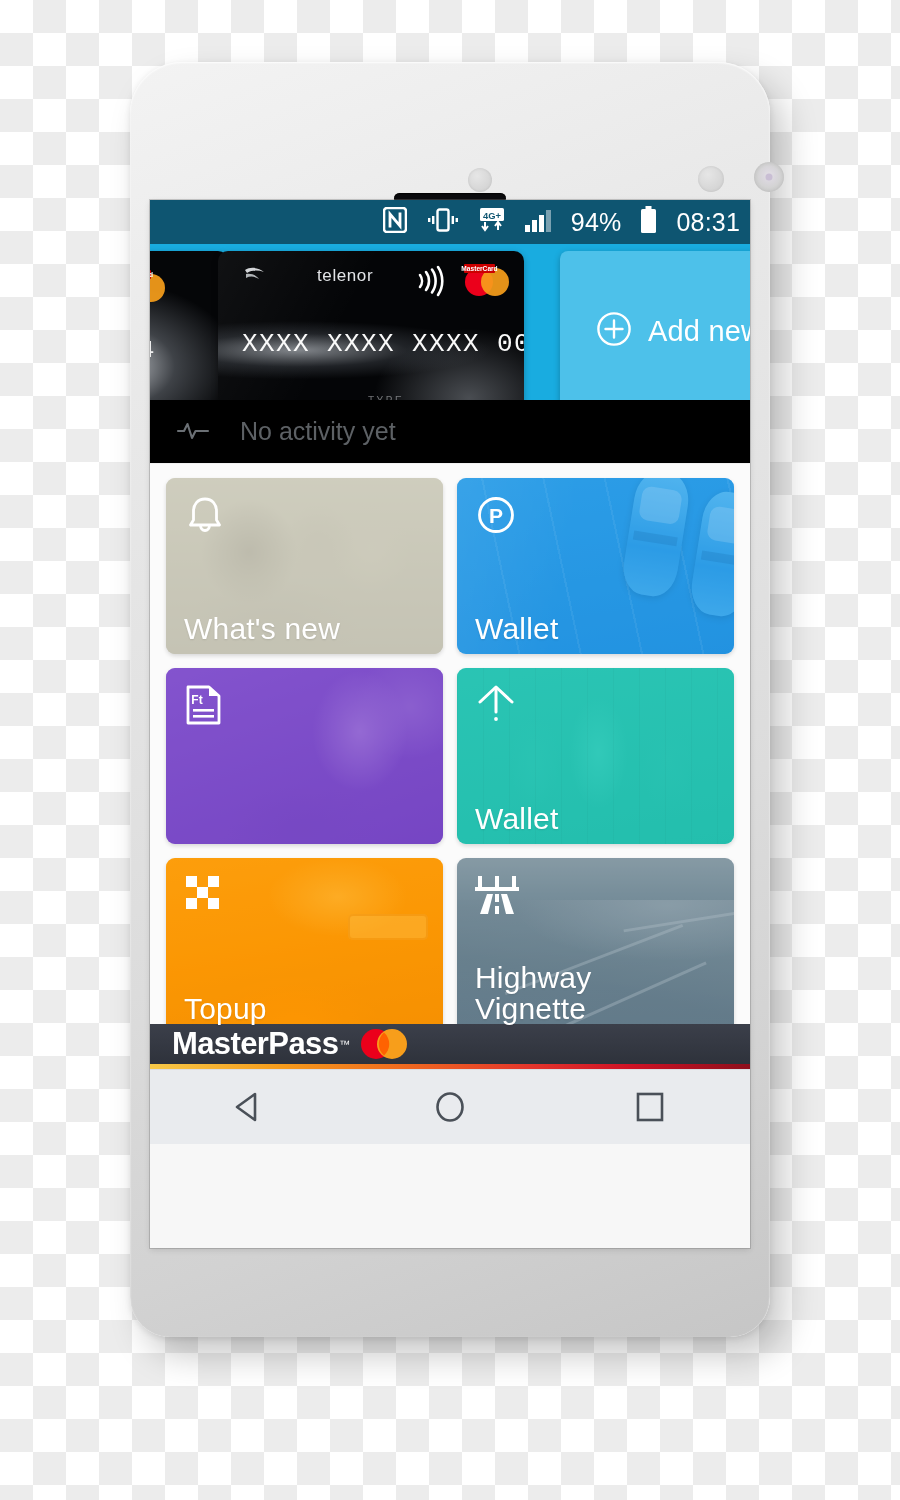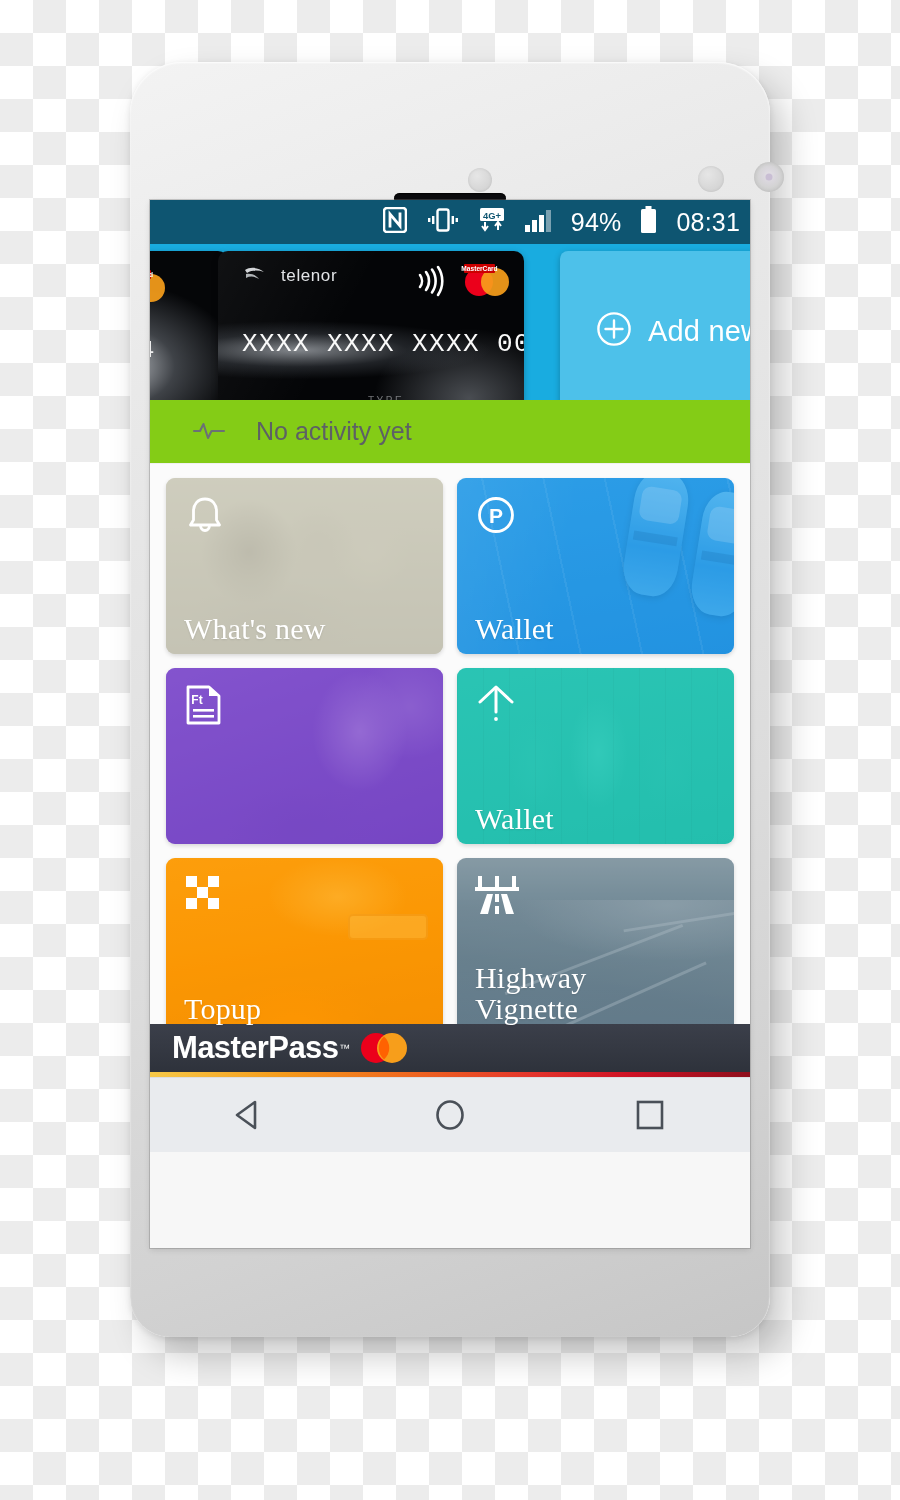--- a/index.html
+++ b/index.html
@@ -190,20 +190,21 @@
     position: absolute;
     left: 24px; top: 12px;
     display: flex;
     align-items: center;
     gap: 9px;
   }
   #card-main .brand-name {
     color: #e2e4e7;
     font-size: 17px;
     letter-spacing: 0.6px;
+    margin-left: 36px;
   }
   #card-main .contactless { position: absolute; left: 194px; top: 14px; }
   #card-main .mc-logo { position: absolute; left: 243px; top: 12px; }
   #card-main .card-number {
     position: absolute;
     left: 24px; top: 78px;
     color: #fafafa;
     font-family: "Liberation Mono", monospace;
     font-size: 26px;
     letter-spacing: 1.4px;
@@ -237,24 +238,24 @@
   #card-add .add-label {
     color: #ffffff;
     font-size: 29px;
     letter-spacing: 0.2px;
   }
 
   
   #activity-row {
     position: relative;
     height: 64px;
-    background: #84cc16;
+    background: #000000;
     display: flex;
     align-items: center;
-    padding-left: 42px;
+    padding-left: 26px;
     box-sizing: border-box;
     border-bottom: 1px solid #f0f0f0;
   }
   #activity-label {
     margin-left: 30px;
     color: #5d6165;
     font-size: 25px;
   }
 
   
@@ -289,21 +290,20 @@
     position: absolute;
     left: 18px;
     bottom: 10px;
     z-index: 3;
     color: #ffffff;
     font-size: 30px;
     line-height: 1.04;
     letter-spacing: 0.2px;
     text-shadow: 0 1px 2px rgba(0,0,0,0.10);
     white-space: pre-line;
-    font-family: Liberation Serif, serif;
   }
 
   
   #tile-whats-new .tile-photo {
     background:
       radial-gradient(ellipse 28% 48% at 30% 42%, #8e8a7a 0%, rgba(142,138,122,0) 62%),
       radial-gradient(ellipse 20% 36% at 55% 38%, #b5b2a0 0%, rgba(181,178,160,0) 64%),
       radial-gradient(ellipse 22% 40% at 74% 40%, #c3c0ad 0%, rgba(195,192,173,0) 64%),
       radial-gradient(ellipse 46% 40% at 38% 86%, #a6a393 0%, rgba(166,163,147,0) 70%),
       linear-gradient(180deg, #cbc9b6 0%, #b9b7a4 46%, #a8a694 100%);
@@ -396,21 +396,21 @@
     background: rgba(228,236,240,0.40);
   }
   #tile-highway #lane-1 { left: 42px; top: 100px; width: 190px; height: 3px; transform: rotate(-21deg); }
   #tile-highway #lane-2 { left: 96px; top: 136px; width: 160px; height: 3px; transform: rotate(-24deg); }
   #tile-highway #lane-3 { left: 166px; top: 62px; width: 120px; height: 3px; transform: rotate(-9deg); }
   #tile-highway .tile-tint { background: rgba(100,124,138,0.42); }
 
   
   #masterpass-bar {
     position: relative;
-    height: 48px;
+    height: 40px;
     background: linear-gradient(180deg, #3b3f4a 0%, #353943 48%, #2e323b 100%);
     display: flex;
     align-items: center;
     padding-left: 22px;
     box-sizing: border-box;
   }
   #masterpass-wordmark {
     color: #ffffff;
     font-size: 31px;
     font-weight: bold;

